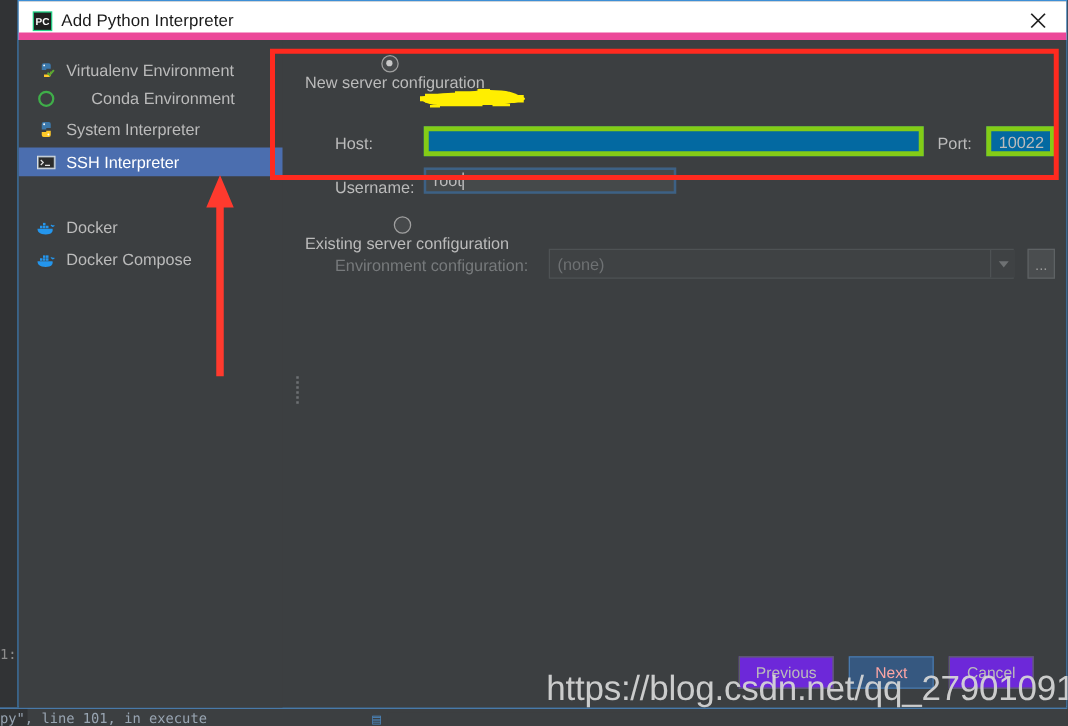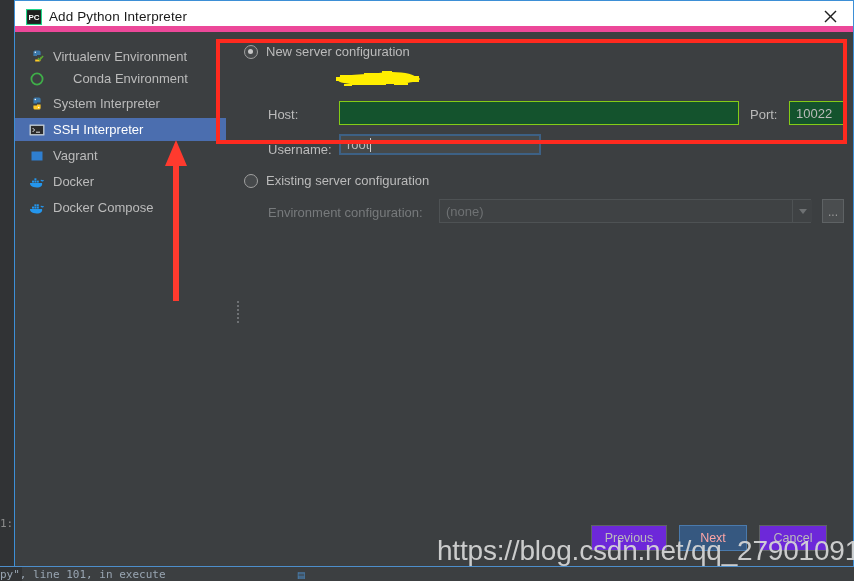--- a/index.html
+++ b/index.html
@@ -140,20 +140,21 @@
 
   
   #right-panel {
     position: absolute; left: 211px; top: 0px;
     width: 627px; height: 534px;
   }
   .radio-row {
     position: absolute;
     display: flex; align-items: center;
     cursor: default;
+    flex-direction: column;
   }
   .radio-mark {
     width: 14px; height: 14px;
     border-radius: 50%;
     border: 1.6px solid #a0a0a0;
     box-sizing: border-box;
     position: relative;
     margin-right: 8px;
     background: #46494b;
   }
@@ -168,22 +169,22 @@
   .radio-label {
     font-size: 13px; color: #bbbbbb; line-height: 16px; white-space: nowrap;
   }
   .field-label {
     position: absolute;
     font-size: 13px; color: #bbbbbb; line-height: 16px; white-space: nowrap;
   }
   .field-label.disabled { color: #777a7c; }
   .textfield {
     position: absolute;
-    background: #14532d;
-    border: 1px solid #84cc16;
+    background: #0369a1;
+    border: 4px solid #84cc16;
     box-sizing: border-box;
     display: flex; align-items: center;
     padding: 0 6px;
     font-size: 13px;
     color: #bbbbbb;
   }
   .textfield.focused {
     border: 2px solid #3d6185;
     background: #45494a;
   }
@@ -347,28 +348,20 @@
           <svg width="16" height="16" viewBox="0 0 16 16">
             <rect x="1" y="3" width="14" height="10" fill="#9aa7b0" stroke="#d8dde1" stroke-width=".8"></rect>
             <rect x="2" y="4" width="12" height="8" fill="#2b2b2b"></rect>
             <path d="M3.6 6l2 2-2 2" fill="none" stroke="#e0e0e0" stroke-width="1"></path>
             <line x1="7" y1="10.2" x2="11" y2="10.2" stroke="#e0e0e0" stroke-width="1"></line>
           </svg>
         </span>
         <span class="side-label">SSH Interpreter</span>
       </div>
 
-      <div class="side-item" style="top:112px;">
-        <span class="side-icon">
-          <svg width="16" height="16" viewBox="0 0 16 16">
-            <rect x="2.5" y="3.5" width="11" height="9" fill="#2f7fd0"></rect>
-          </svg>
-        </span>
-        <span class="side-label">Vagrant</span>
-      </div>
 
       <div class="side-item" style="top:138px;">
         <span class="side-icon">
           <svg width="16" height="16" viewBox="0 0 16 16">
             <g fill="#2496ed">
               <rect x="3" y="6.6" width="2" height="2"></rect>
               <rect x="5.4" y="6.6" width="2" height="2"></rect>
               <rect x="7.8" y="6.6" width="2" height="2"></rect>
               <rect x="5.4" y="4.3" width="2" height="2"></rect>
               <path d="M1 9h12c.6 1.6-.2 3.6-2.6 4.2-2.6.6-6.6.4-8.4-1.4C1.2 10.9 1 9.9 1 9z"></path>

